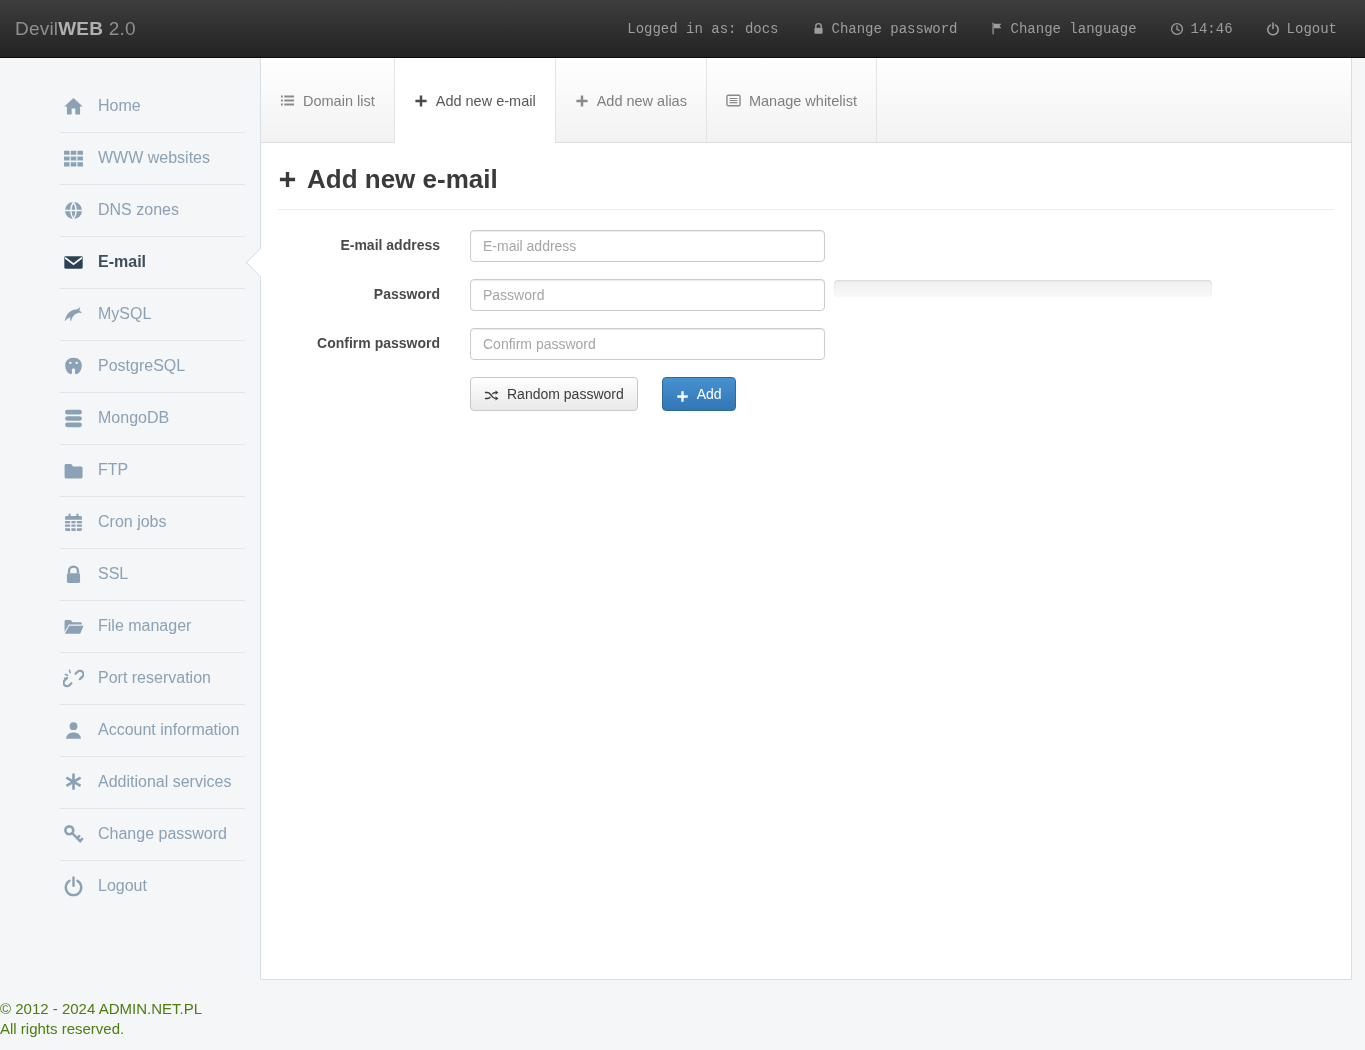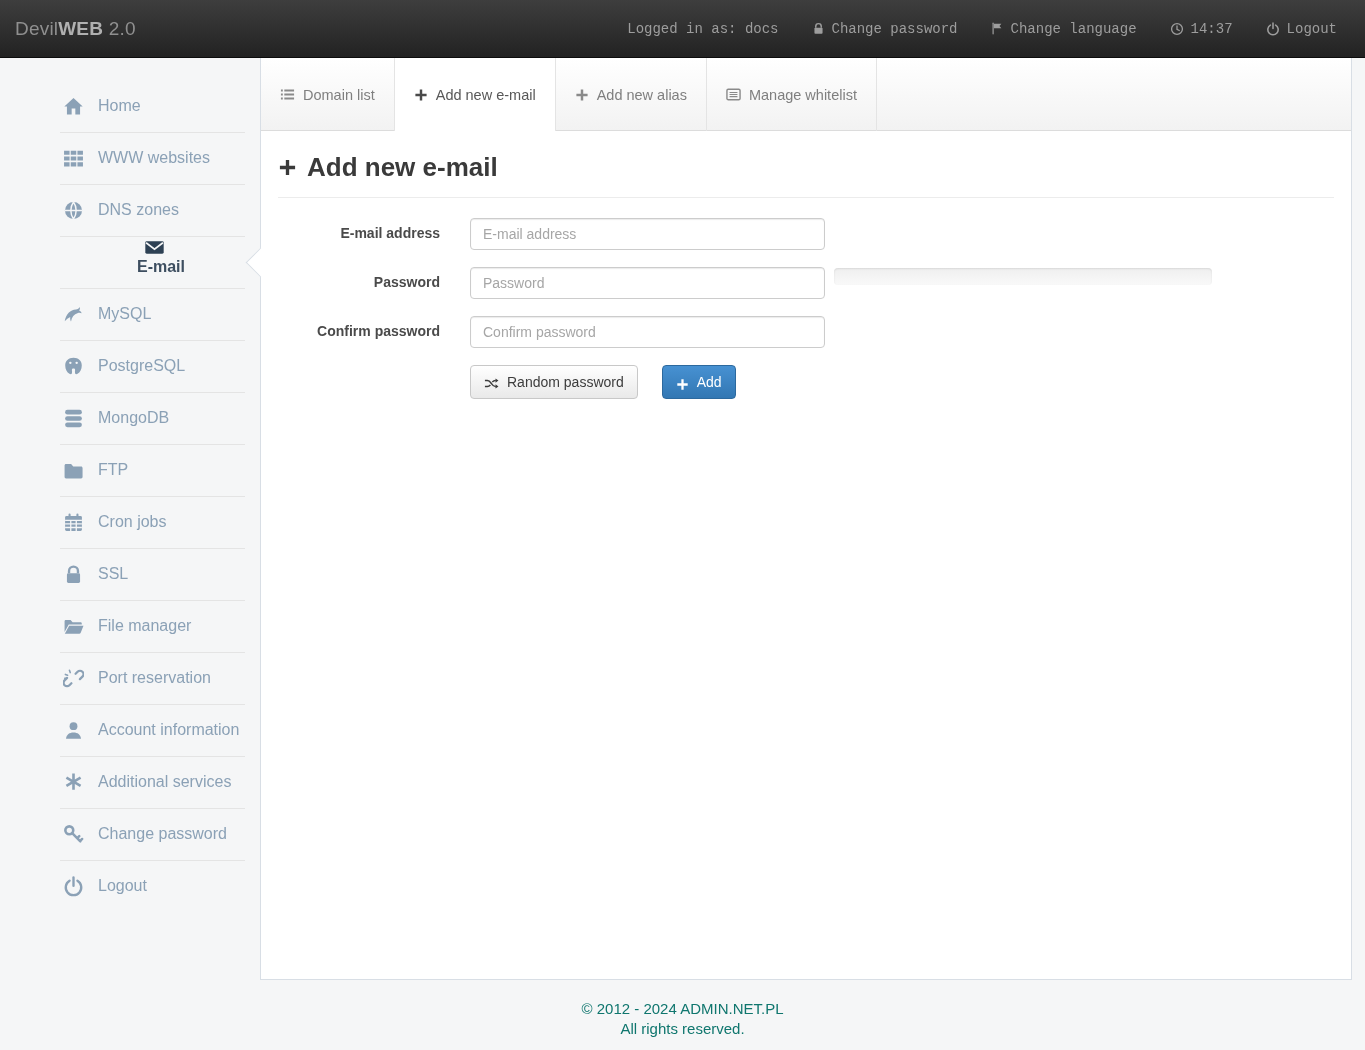--- a/index.html
+++ b/index.html
@@ -34,38 +34,38 @@
     position:relative; display:flex; align-items:center;
     height:52px; padding-left:30px;
     color:#8ba1b6; font-size:16px; cursor:pointer;
   }
   .side-item + .side-item::before {
     content:""; position:absolute; top:0; left:28px; right:15px;
     height:1px; background:#e4e4e4;
   }
   .side-item .ic { width:22px; height:22px; margin-right:14px; display:flex; align-items:center; justify-content:center; color:#8ba1b6; }
   .side-item .lbl { white-space:nowrap; }
-  .side-item.active { color:#3d4e60; font-weight:600;flex-direction:column; }
+  .side-item.active { color:#3d4e60; font-weight:600; }
   .side-item.active .ic { color:#2e4154; }
   .side-item.active::after {
     content:""; position:absolute; right:-11px; top:50%; margin-top:-10px;
     width:20px; height:20px; background:#fff;
     border-left:1px solid #d8dee5; border-bottom:1px solid #d8dee5;
     transform:rotate(45deg); z-index:3;
   }
 
   
   .content {
     flex:1; margin-right:13px; height:922px;
     background:#fff;
     border-left:1px solid #d8dee5; border-right:1px solid #d8dee5; border-bottom:1px solid #d8dee5;
     display:flex; flex-direction:column;
   }
   .tabs {
-    display:flex; height:73px; flex:none;
+    display:flex; height:85px; flex:none;
     background:linear-gradient(#ffffff,#f2f2f2);
     box-shadow: inset 0 -1px 0 #dcdcdc;
   }
   .tab {
     display:flex; align-items:center; gap:8px;
     padding:0 19px; border-right:1px solid #e4e4e4;
     color:#7f7f7f; font-size:14.5px; cursor:pointer; white-space:nowrap;
   }
   .tab .ic { display:flex; color:#8a8a8a; }
   .tab.active { background:#fff; box-shadow:0 2px 0 #fff; color:#585858; }
@@ -108,21 +108,21 @@
   .btn-default {
     background:linear-gradient(#ffffff,#e9e9e9);
     border:1px solid #c8c8c8; color:#3c3c3c;
   }
   .btn-primary {
     background:linear-gradient(#4791d2,#3277b3);
     border:1px solid #2c699e; color:#fff; margin-left:24px;
   }
 
   
-  .footer { text-align:center; padding-top:19px; color:#0f766e; font-size:15px; line-height:20px; }
+  .footer { padding-top:19px; color:#4d7c0f; font-size:15px; line-height:20px; }
 </style>
 </head>
 <body>
 
 <div class="page">
 
   <div class="navbar">
     <div class="brand"><span>Devil</span><b>WEB</b><span> 2.0</span></div>
     <div class="nav-right">
       <span class="nav-link static">Logged in as: docs</span>
@@ -144,21 +144,21 @@
         </span>
         <span>Change language</span>
       </span>
       <span class="nav-link static">
         <span class="ic">
           <svg width="14" height="14" viewBox="0 0 16 16" fill="none" stroke="currentColor" stroke-width="1.5">
               <circle cx="8" cy="8" r="6.2"></circle>
               <path d="M8 4.4v3.9l2.6 1.4" stroke-linecap="round"></path>
             </svg>
         </span>
-        <span>14:37</span>
+        <span>14:46</span>
       </span>
       <span class="nav-link">
         <span class="ic">
           <svg width="14" height="14" viewBox="0 0 16 16" fill="none" stroke="currentColor" stroke-width="1.8" stroke-linecap="round">
               <path d="M5 3.6a5.9 5.9 0 1 0 6 0"></path>
               <path d="M8 1.1v6.3"></path>
             </svg>
         </span>
         <span>Logout</span>
       </span>

